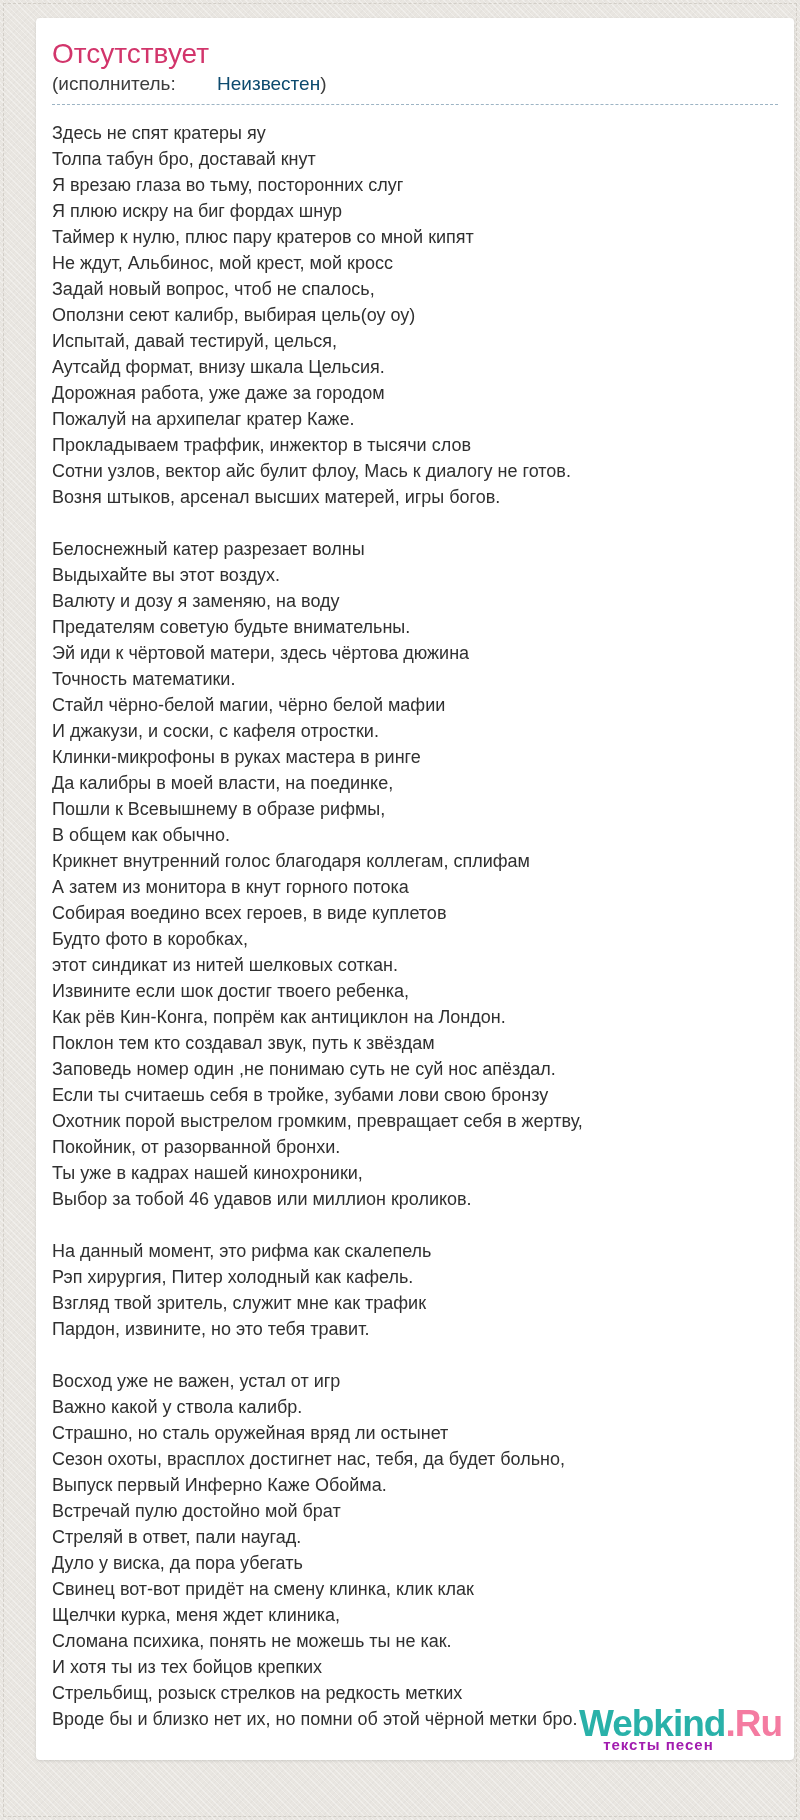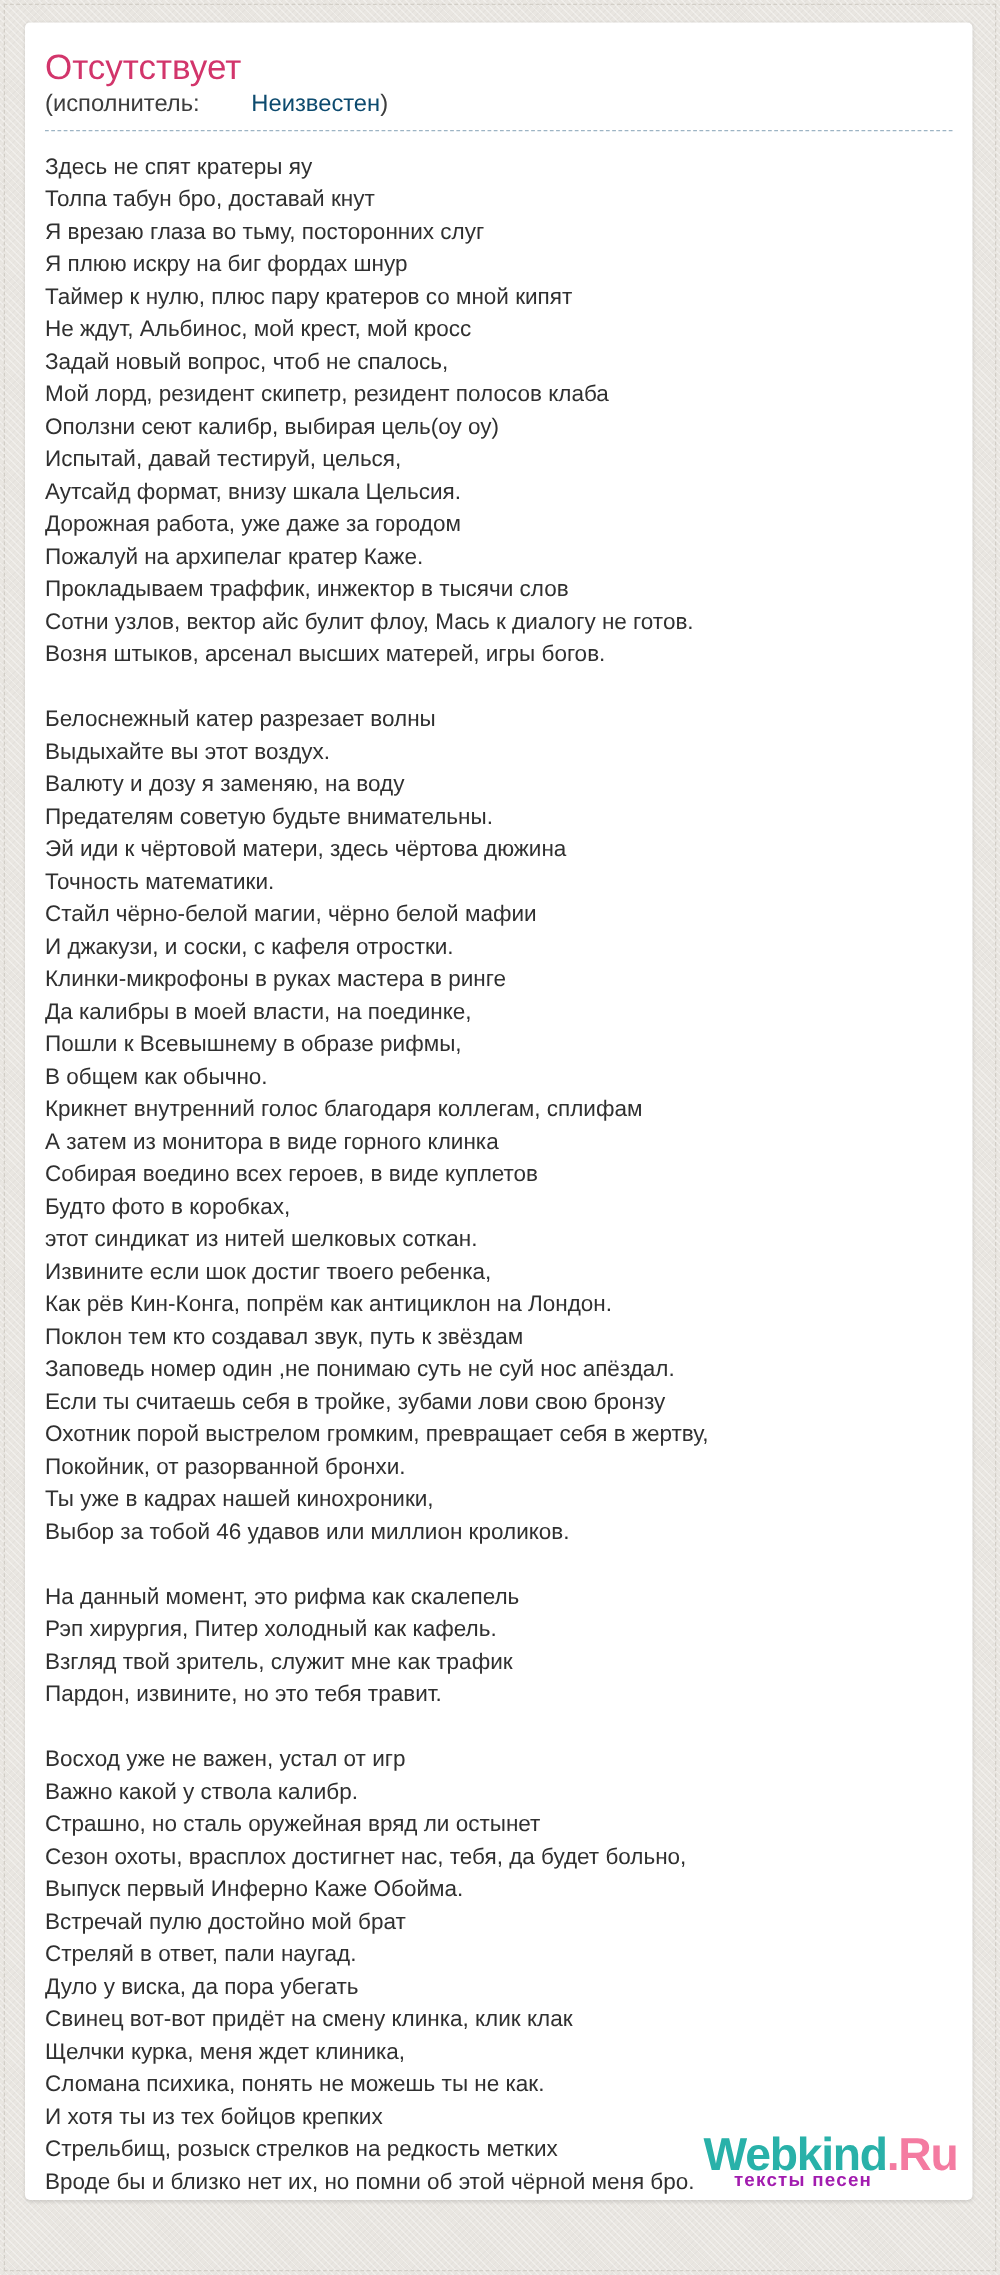--- a/index.html
+++ b/index.html
@@ -9,21 +9,21 @@
     background-color:#e9e6e1;
     background-image:
       repeating-linear-gradient(45deg, rgba(255,255,255,.35) 0 1px, transparent 1px 4px),
       repeating-linear-gradient(-45deg, rgba(0,0,0,.02) 0 1px, transparent 1px 4px);
   }
   .page-frame {
     position:absolute; inset:3px; border:1px dashed #d2cec7;
     pointer-events:none; z-index:3;
   }
   .card {
-    position:absolute; left:20px; top:18px; width:758px; height:1742px;
+    position:absolute; left:36px; top:18px; width:758px; height:1742px;
     background:#ffffff; border-radius:4px;
     box-shadow:0 1px 3px rgba(0,0,0,.12);
     z-index:1;
   }
   .card-inner { padding:20px 16px 0 16px; position:relative; }
   .song-title {
     margin:0; font-size:28px; line-height:32px; font-weight:400;
     color:#d2356b; letter-spacing:0;
   }
   .artist-line { font-size:19px; line-height:24px; color:#3d3d3d; margin-top:2px; }
@@ -60,21 +60,20 @@
     <div class="dashed-divider"></div>
 
     <div class="lyrics">
         <div class="lyric-line">Здесь не спят кратеры яу</div>
         <div class="lyric-line">Толпа табун бро, доставай кнут</div>
         <div class="lyric-line">Я врезаю глаза во тьму, посторонних слуг</div>
         <div class="lyric-line">Я плюю искру на биг фордах шнур</div>
         <div class="lyric-line">Таймер к нулю, плюс пару кратеров со мной кипят</div>
         <div class="lyric-line">Не ждут, Альбинос, мой крест, мой кросс</div>
         <div class="lyric-line">Задай новый вопрос, чтоб не спалось,</div>
-        <div class="lyric-line">Мой лорд, резидент скипетр, резидент полосов клаба</div>
         <div class="lyric-line">Оползни сеют калибр, выбирая цель(оу оу)</div>
         <div class="lyric-line">Испытай, давай тестируй, целься,</div>
         <div class="lyric-line">Аутсайд формат, внизу шкала Цельсия.</div>
         <div class="lyric-line">Дорожная работа, уже даже за городом</div>
         <div class="lyric-line">Пожалуй на архипелаг кратер Каже.</div>
         <div class="lyric-line">Прокладываем траффик, инжектор в тысячи слов</div>
         <div class="lyric-line">Сотни узлов, вектор айс булит флоу, Мась к диалогу не готов.</div>
         <div class="lyric-line">Возня штыков, арсенал высших матерей, игры богов.</div>
         <div class="lyric-line"></div>
         <div class="lyric-line">Белоснежный катер разрезает волны</div>
@@ -83,21 +82,21 @@
         <div class="lyric-line">Предателям советую будьте внимательны.</div>
         <div class="lyric-line">Эй иди к чёртовой матери, здесь чёртова дюжина</div>
         <div class="lyric-line">Точность математики.</div>
         <div class="lyric-line">Стайл чёрно-белой магии, чёрно белой мафии</div>
         <div class="lyric-line">И джакузи, и соски, с кафеля отростки.</div>
         <div class="lyric-line">Клинки-микрофоны в руках мастера в ринге</div>
         <div class="lyric-line">Да калибры в моей власти, на поединке,</div>
         <div class="lyric-line">Пошли к Всевышнему в образе рифмы,</div>
         <div class="lyric-line">В общем как обычно.</div>
         <div class="lyric-line">Крикнет внутренний голос благодаря коллегам, сплифам</div>
-        <div class="lyric-line">А затем из монитора в виде горного клинка</div>
+        <div class="lyric-line">А затем из монитора в кнут горного потока</div>
         <div class="lyric-line">Собирая воедино всех героев, в виде куплетов</div>
         <div class="lyric-line">Будто фото в коробках,</div>
         <div class="lyric-line">этот синдикат из нитей шелковых соткан.</div>
         <div class="lyric-line">Извините если шок достиг твоего ребенка,</div>
         <div class="lyric-line">Как рёв Кин-Конга, попрём как антициклон на Лондон.</div>
         <div class="lyric-line">Поклон тем кто создавал звук, путь к звёздам</div>
         <div class="lyric-line">Заповедь номер один ,не понимаю суть не суй нос апёздал.</div>
         <div class="lyric-line">Если ты считаешь себя в тройке, зубами лови свою бронзу</div>
         <div class="lyric-line">Охотник порой выстрелом громким, превращает себя в жертву,</div>
         <div class="lyric-line">Покойник, от разорванной бронхи.</div>
@@ -115,21 +114,21 @@
         <div class="lyric-line">Сезон охоты, врасплох достигнет нас, тебя, да будет больно,</div>
         <div class="lyric-line">Выпуск первый Инферно Каже Обойма.</div>
         <div class="lyric-line">Встречай пулю достойно мой брат</div>
         <div class="lyric-line">Стреляй в ответ, пали наугад.</div>
         <div class="lyric-line">Дуло у виска, да пора убегать</div>
         <div class="lyric-line">Свинец вот-вот придёт на смену клинка, клик клак</div>
         <div class="lyric-line">Щелчки курка, меня ждет клиника,</div>
         <div class="lyric-line">Сломана психика, понять не можешь ты не как.</div>
         <div class="lyric-line">И хотя ты из тех бойцов крепких</div>
         <div class="lyric-line">Стрельбищ, розыск стрелков на редкость метких</div>
-        <div class="lyric-line">Вроде бы и близко нет их, но помни об этой чёрной меня бро.</div>
+        <div class="lyric-line">Вроде бы и близко нет их, но помни об этой чёрной метки бро.</div>
       </div>
   </div>
 
   <div class="webkind-logo">
     <div class="logo-main"><span class="logo-web">Webkind</span><span class="logo-ru">.Ru</span></div>
     <div class="logo-tagline">тексты песен</div>
   </div>
 </div>
 
 </body></html>

